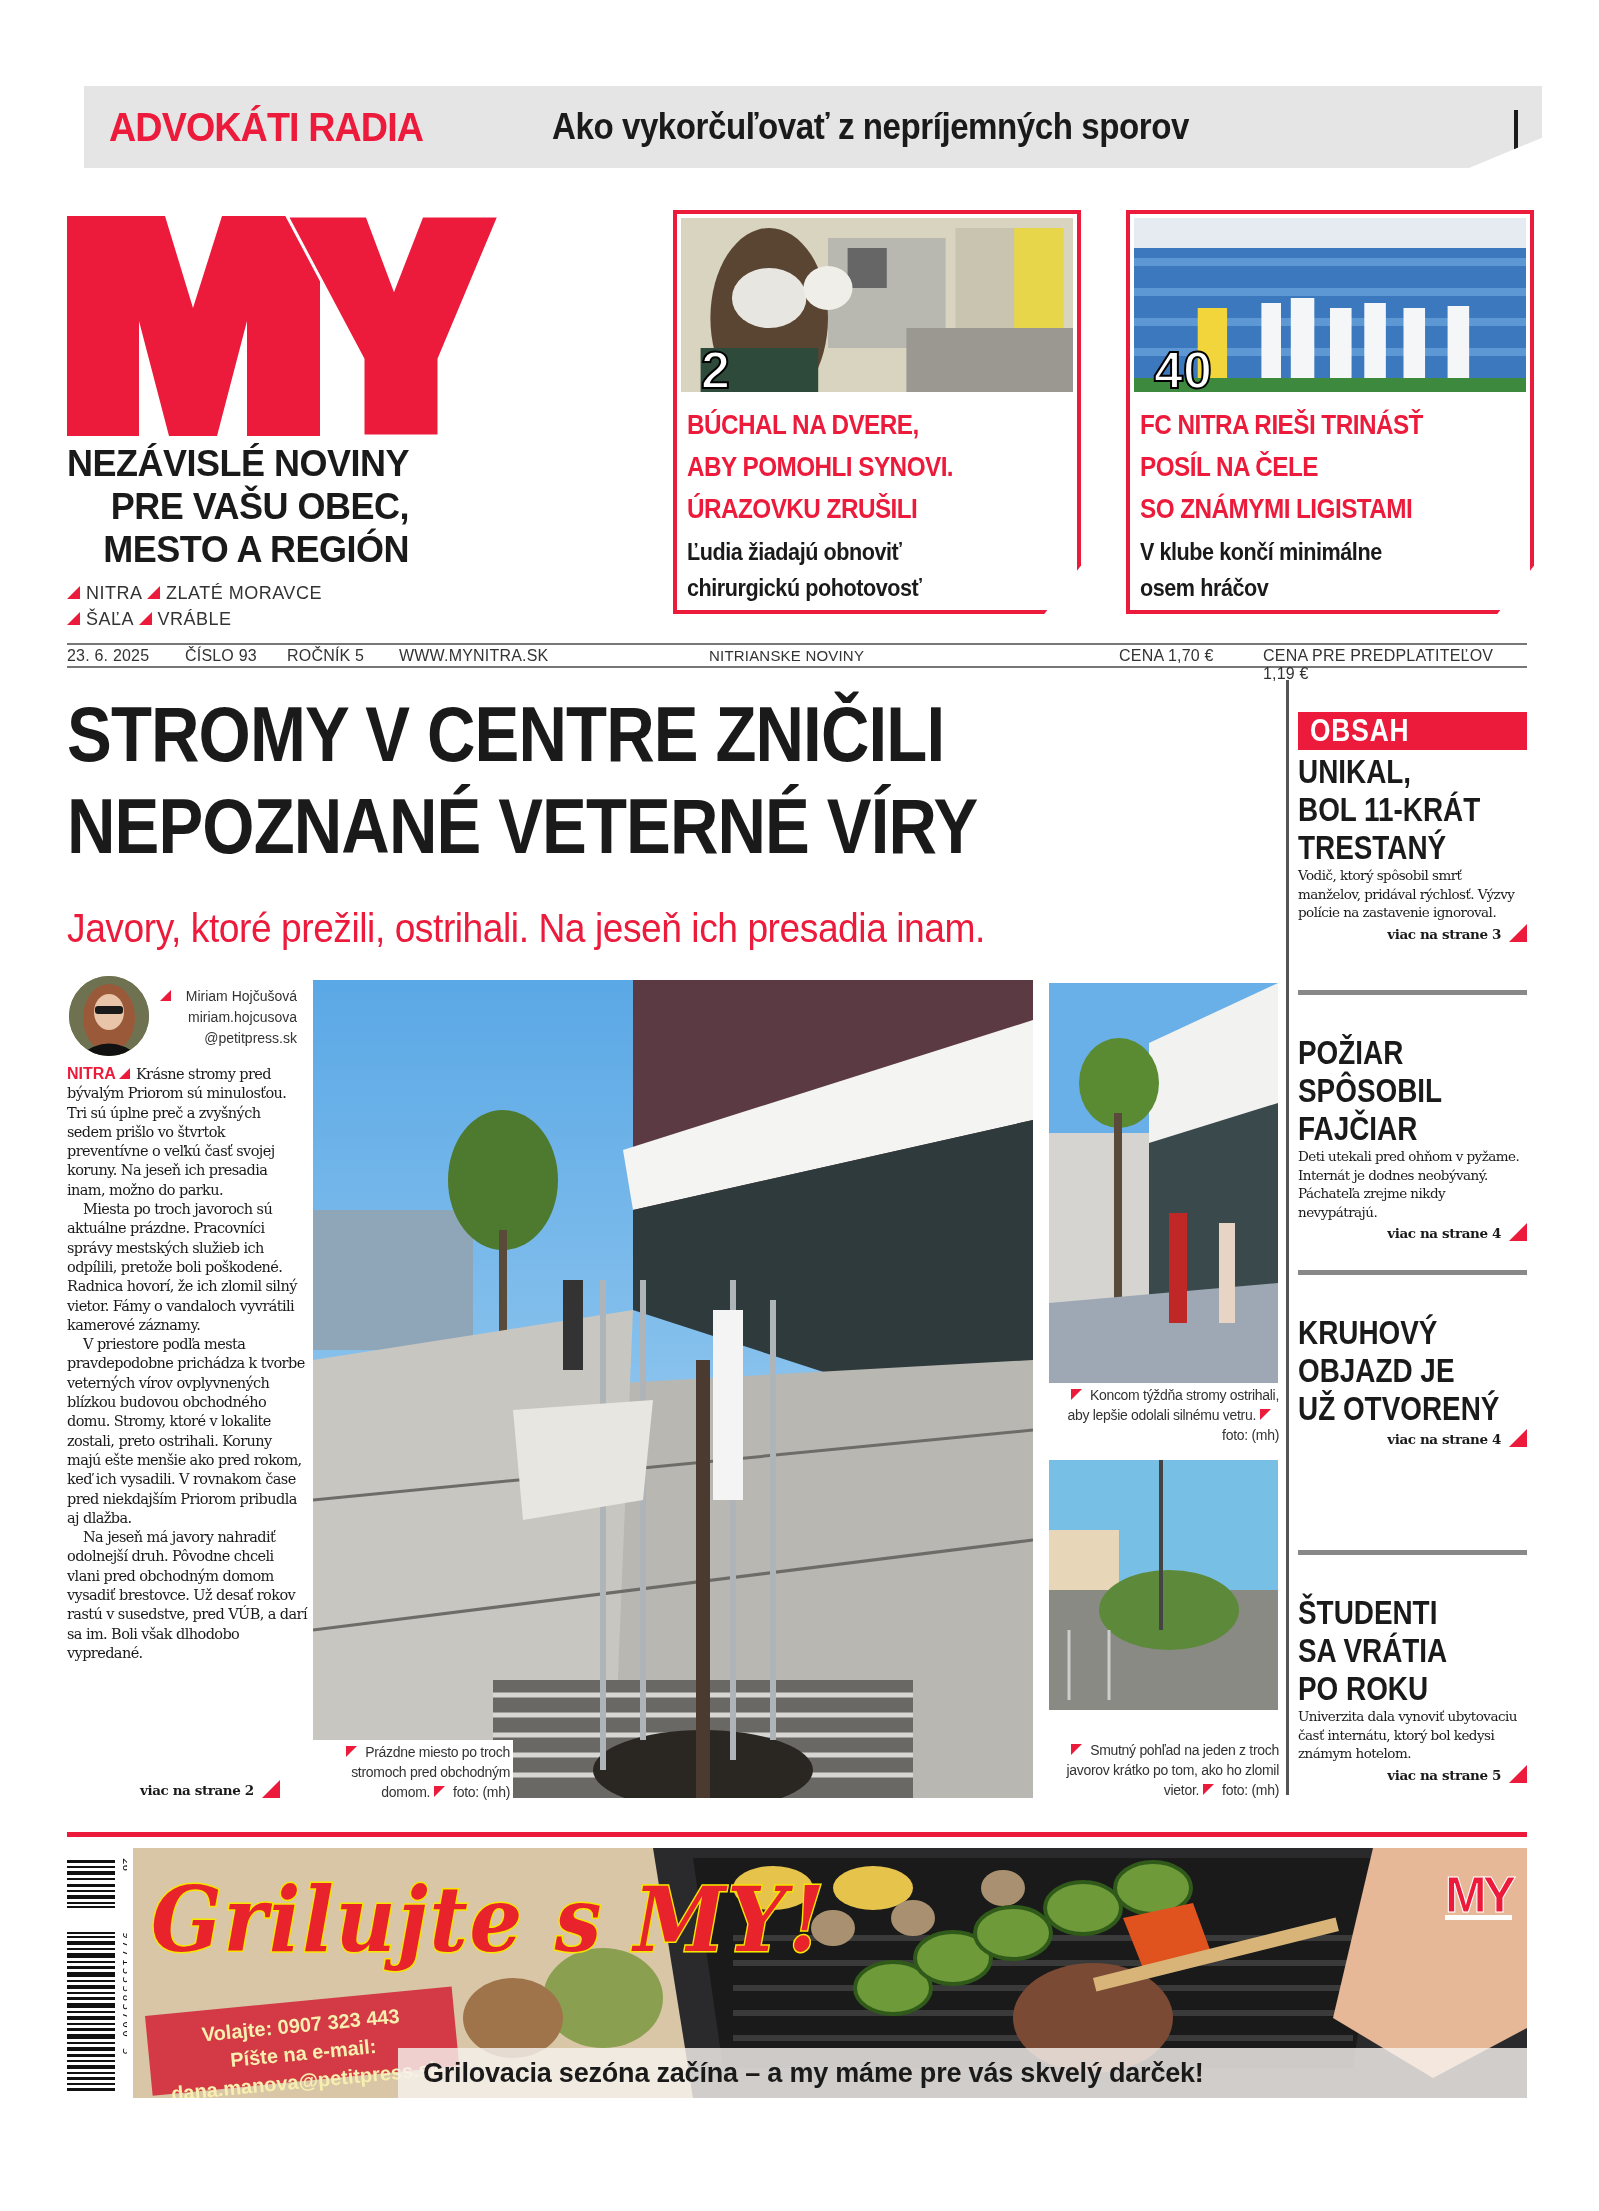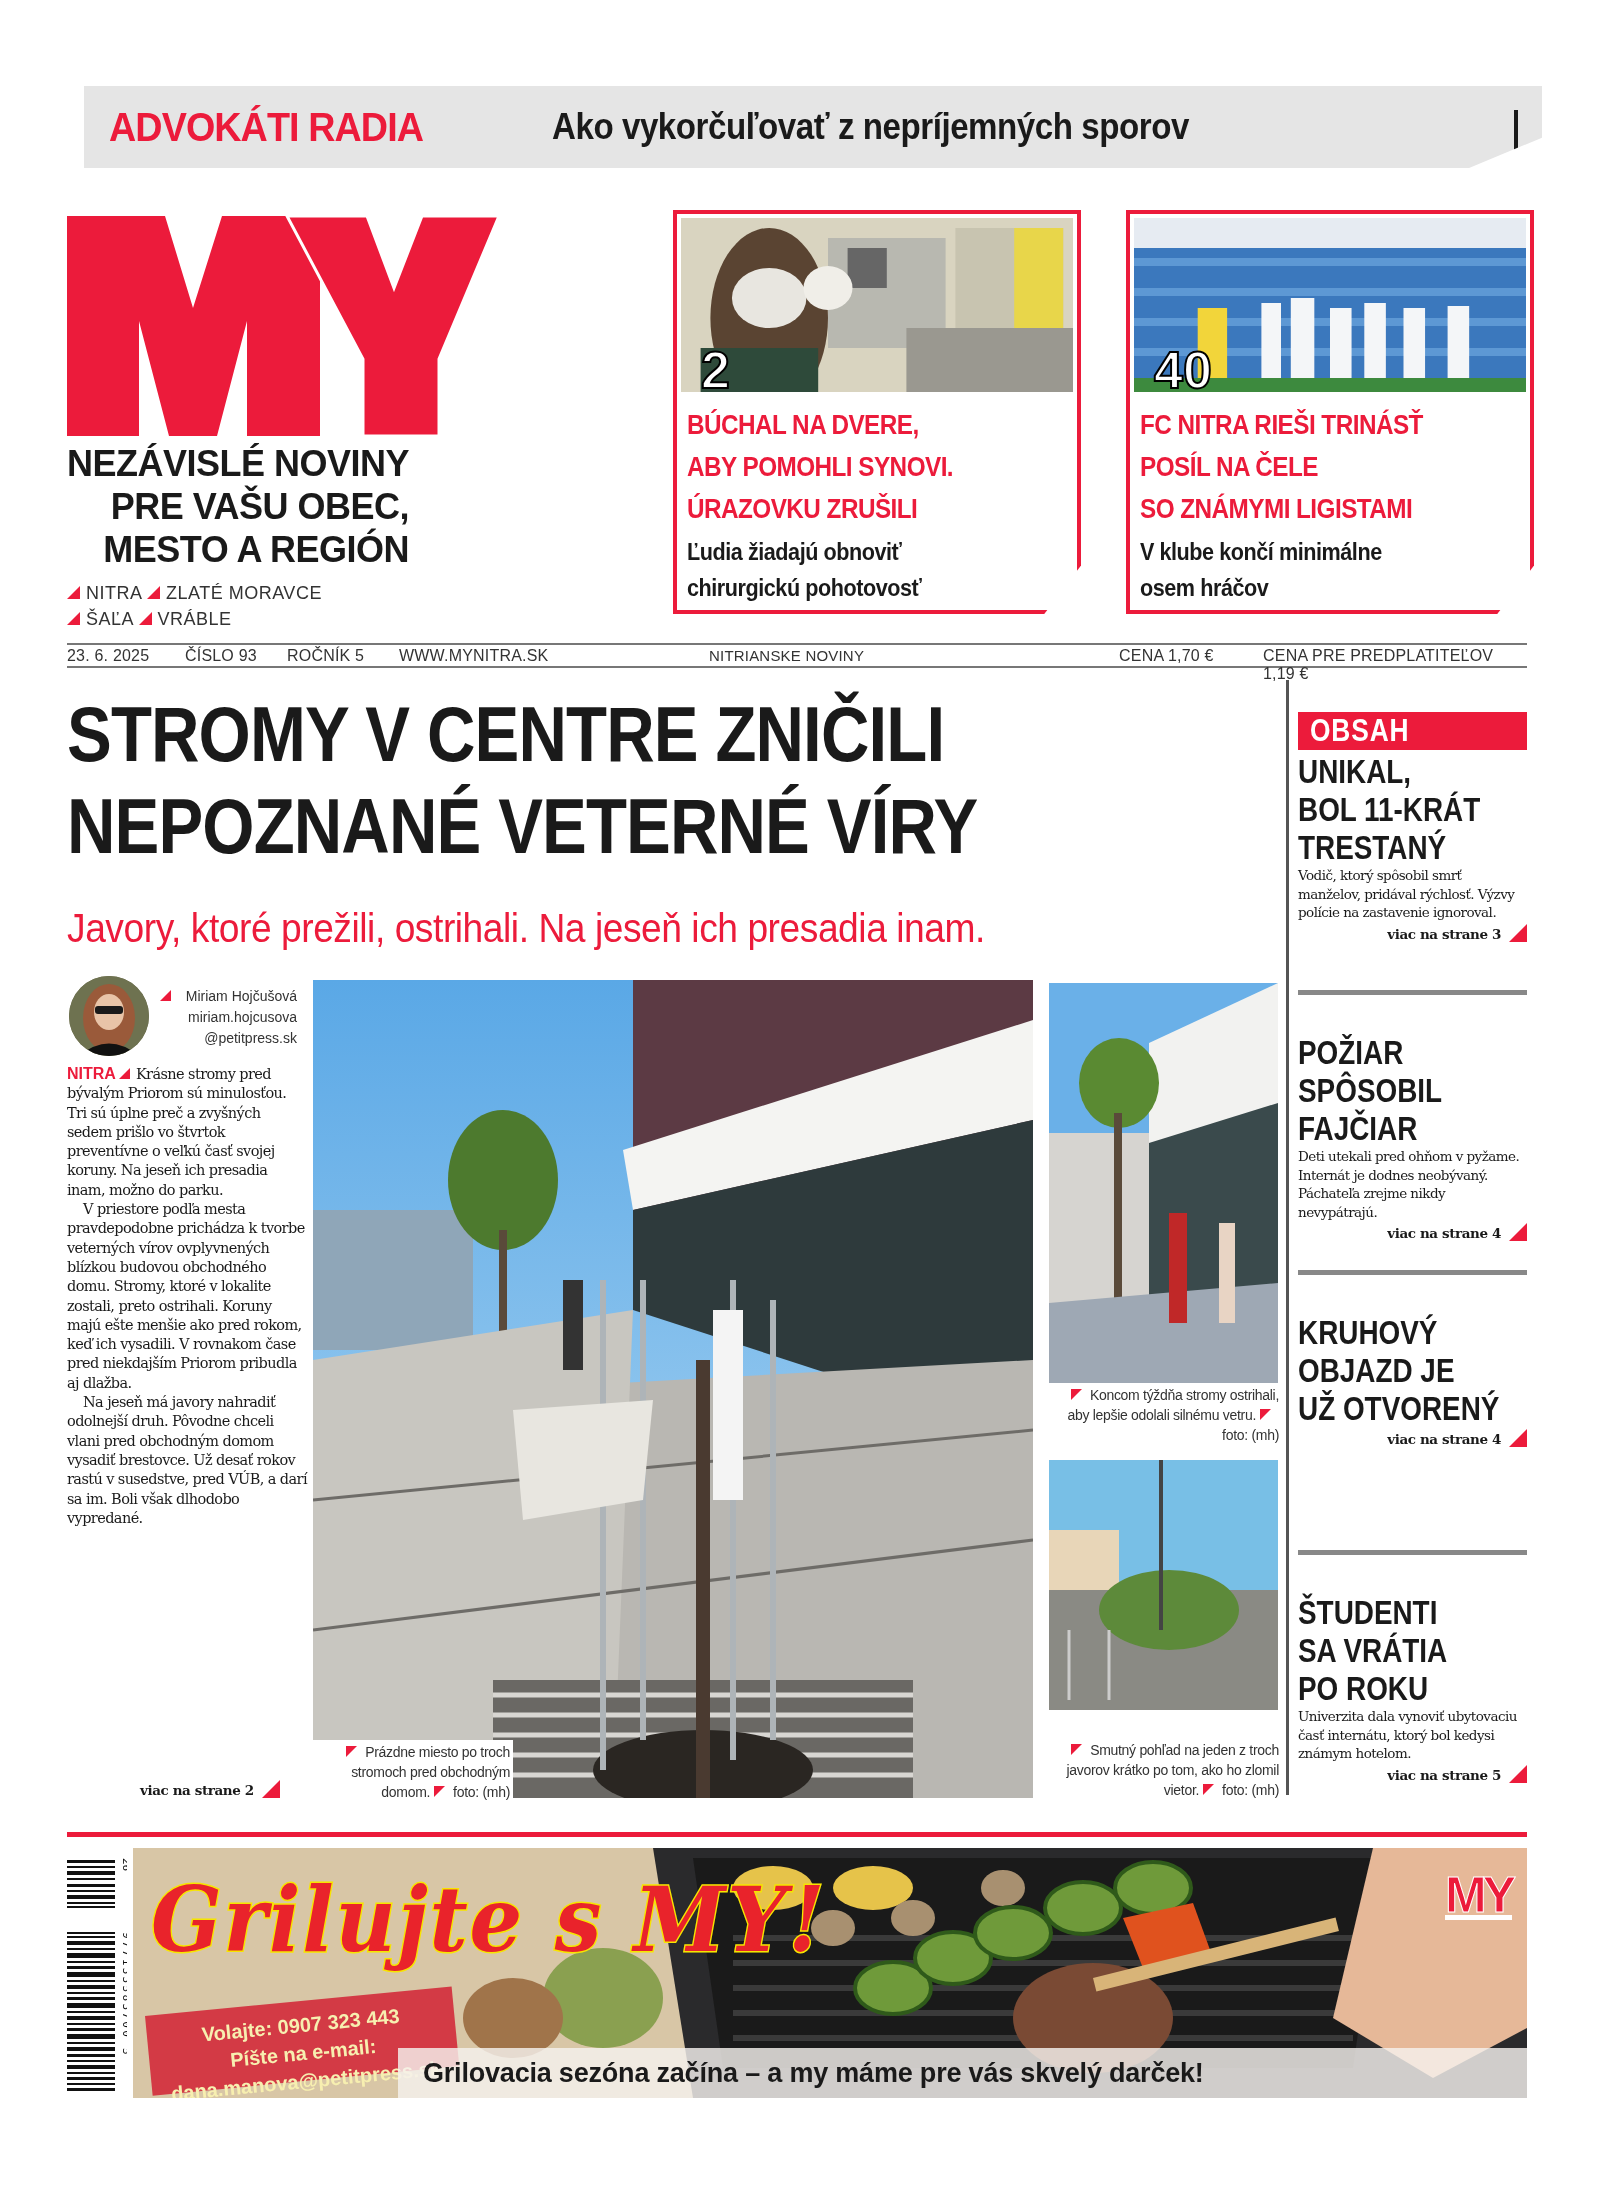--- a/index.html
+++ b/index.html
@@ -206,20 +206,21 @@
 </div>
 <div class="abs author">
   <span class="tri"></span>
   <div>Miriam Hojčušová</div>
   <div>miriam.hojcusova</div>
   <div>@petitpress.sk</div>
 </div>
 
 <div class="abs body-text">
   <p><span class="dateline">NITRA</span><span class="dtri"></span><span>Krásne stromy pred bývalým Priorom sú minulosťou. Tri sú úplne preč a zvyšných sedem prišlo vo štvrtok preventívne o veľkú časť svojej koruny. Na jeseň ich presadia inam, možno do parku.</span></p>
+  <p>Miesta po troch javoroch sú aktuálne prázdne. Pracovníci správy mestských služieb ich odpílili, pretože boli poškodené. Radnica hovorí, že ich zlomil silný vietor. Fámy o vandaloch vyvrátili kamerové záznamy.</p>
   <p>V priestore podľa mesta pravdepodobne prichádza k tvorbe veterných vírov ovplyvnených blízkou budovou obchodného domu. Stromy, ktoré v lokalite zostali, preto ostrihali. Koruny majú ešte menšie ako pred rokom, keď ich vysadili. V rovnakom čase pred niekdajším Priorom pribudla aj dlažba.</p>
   <p>Na jeseň má javory nahradiť odolnejší druh. Pôvodne chceli vlani pred obchodným domom vysadiť brestovce. Už desať rokov rastú v susedstve, pred VÚB, a darí sa im. Boli však dlhodobo vypredané.</p>
 </div>
 <div class="abs more more-main">
   <span>viac na strane 2</span><span class="more-tri"></span>
 </div>
 
 <div class="abs photo-main">
   <svg width="720" height="818" viewBox="0 0 720 818" preserveAspectRatio="none">
     <defs>

